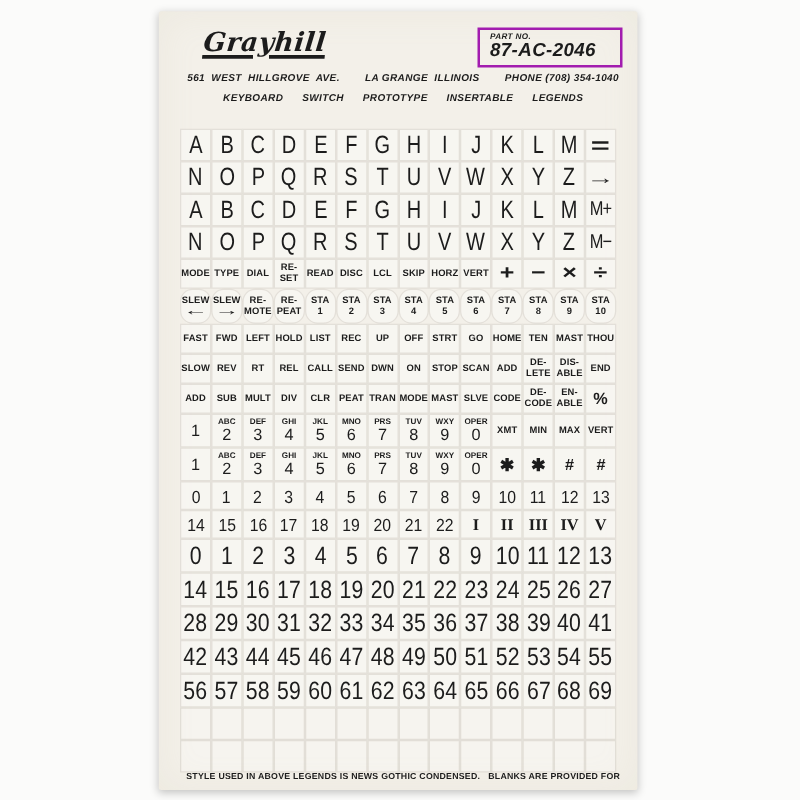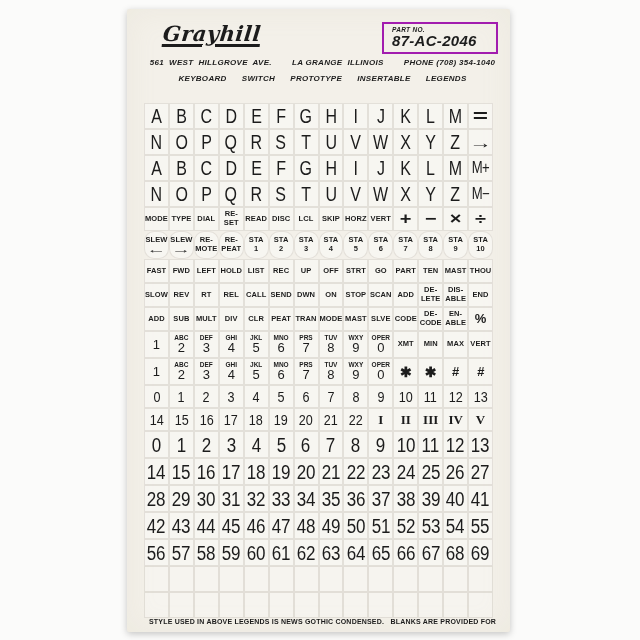--- a/index.html
+++ b/index.html
@@ -391,21 +391,21 @@
           <div class="tile">
             <div class="mn">OFF</div>
           </div>
           <div class="tile">
             <div class="mn">STRT</div>
           </div>
           <div class="tile">
             <div class="mn">GO</div>
           </div>
           <div class="tile">
-            <div class="mn">PART</div>
+            <div class="mn">HOME</div>
           </div>
           <div class="tile">
             <div class="mn">TEN</div>
           </div>
           <div class="tile">
             <div class="mn">MAST</div>
           </div>
           <div class="tile">
             <div class="mn">THOU</div>
           </div>

